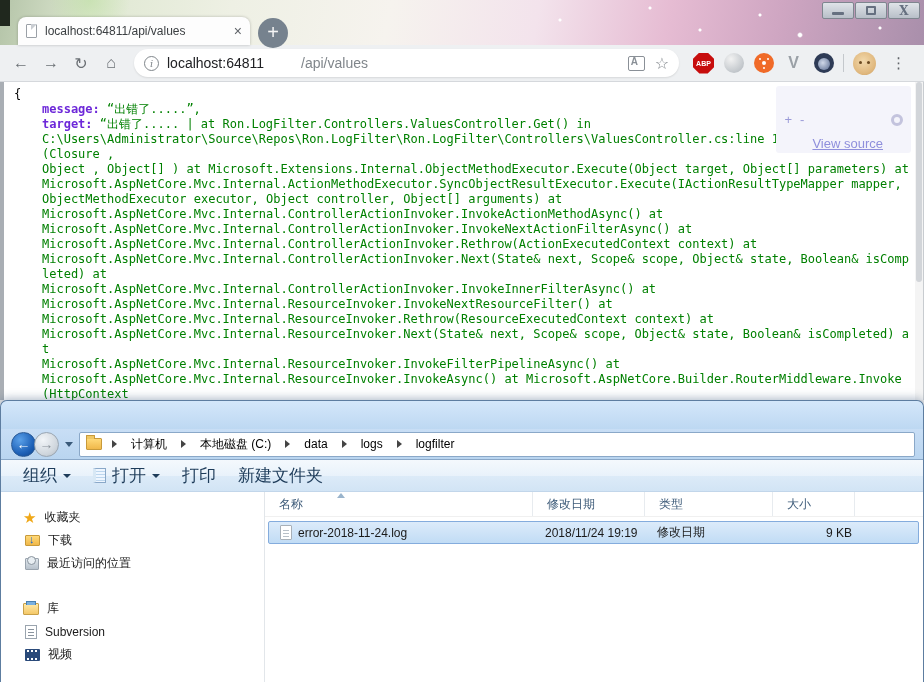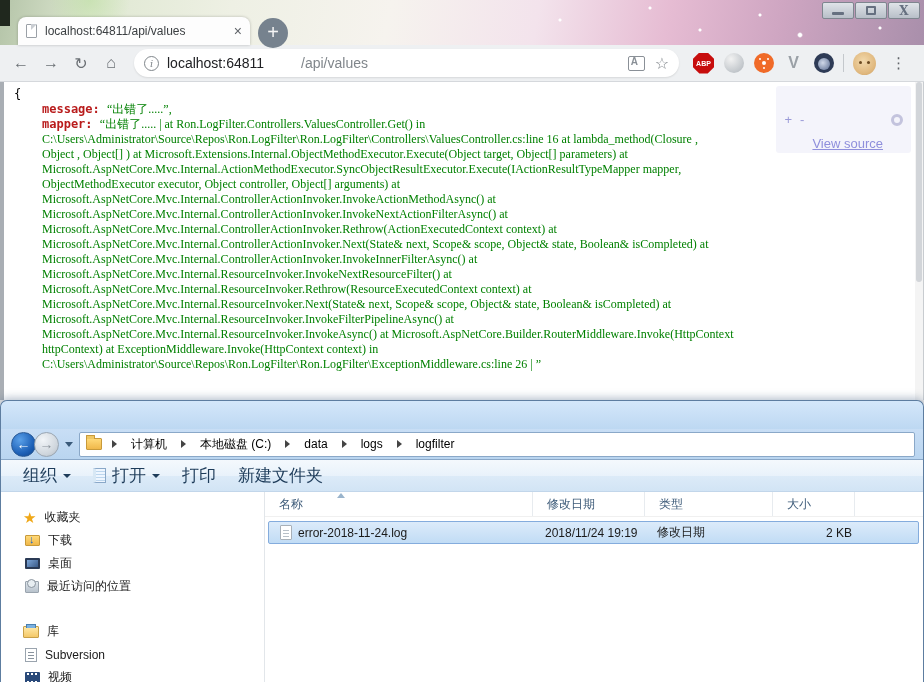--- a/index.html
+++ b/index.html
@@ -88,22 +88,22 @@
     position:absolute; right:12px; top:4px; background:#f4f4fb; border-radius:3px;
     display:flex; align-items:center; gap:8px; padding:2px 8px; font-size:13px; color:#9a9ad8;
   }
   .jsonview-bar .vs-link { color:#8f8fdc; text-decoration:underline; cursor:pointer;margin-top:48px; }
   .gear-icon { width:12px; height:12px; border:3px solid #c3c3dd; border-radius:50%; position:relative; }
   .scrollbar { position:absolute; right:0; top:0; width:8px; height:100%; background:#f4f4f4; }
   .scrollbar .thumb { position:absolute; top:0; left:1px; width:6px; height:200px; background:#d2d5d9; border-radius:3px; }
 
   .json { font-family:"DejaVu Sans Mono", monospace; font-size:12px; line-height:15px; padding:5px 14px 0 10px; color:#000; }
   .json .indent { margin-left:28px; }
-  .json .key { font-weight:bold; color:#b91c1c; }
-  .json .green { color:#008000;font-family:Liberation Serif, serif; }
+  .json .key { font-weight:bold; color:#6d28d9; }
+  .json .green { color:#008000; }
   .json .pre { white-space:pre-wrap; word-break:break-all; }
   .brace { color:#000; }
 
   
   .explorer {
     position:absolute; left:0; top:400px; width:924px; height:282px;
     background:#bdd8f2; border:1px solid #5d7da0; border-bottom:none; border-radius:7px 7px 0 0;
     box-shadow:0 -2px 8px rgba(40,70,110,.35); overflow:hidden;
   }
   .exp-titlebar { height:28px; background:linear-gradient(#d4e7fa,#bdd8f2); border-radius:6px 6px 0 0; }
@@ -226,21 +226,21 @@
       <div class="jsonview-bar">
         <span>+</span>
         <span>-</span>
         <span class="vs-link">View source</span>
         <span class="gear-icon"></span>
       </div>
 
       <div class="json">
         <div class="brace">{</div>
         <div class="indent"><span class="key">message:</span> <span class="green">“出错了.....”,</span></div>
-        <div class="indent"><span class="key">mapper:</span> <span class="green pre">“出错了..... | at Ron.LogFilter.Controllers.ValuesController.Get() in
+        <div class="indent"><span class="key">target:</span> <span class="green pre">“出错了..... | at Ron.LogFilter.Controllers.ValuesController.Get() in
 C:\Users\Administrator\Source\Repos\Ron.LogFilter\Ron.LogFilter\Controllers\ValuesController.cs:line 16 at lambda_method(Closure ,
 Object , Object[] ) at Microsoft.Extensions.Internal.ObjectMethodExecutor.Execute(Object target, Object[] parameters) at
 Microsoft.AspNetCore.Mvc.Internal.ActionMethodExecutor.SyncObjectResultExecutor.Execute(IActionResultTypeMapper mapper,
 ObjectMethodExecutor executor, Object controller, Object[] arguments) at
 Microsoft.AspNetCore.Mvc.Internal.ControllerActionInvoker.InvokeActionMethodAsync() at
 Microsoft.AspNetCore.Mvc.Internal.ControllerActionInvoker.InvokeNextActionFilterAsync() at
 Microsoft.AspNetCore.Mvc.Internal.ControllerActionInvoker.Rethrow(ActionExecutedContext context) at
 Microsoft.AspNetCore.Mvc.Internal.ControllerActionInvoker.Next(State&amp; next, Scope&amp; scope, Object&amp; state, Boolean&amp; isCompleted) at
 Microsoft.AspNetCore.Mvc.Internal.ControllerActionInvoker.InvokeInnerFilterAsync() at
 Microsoft.AspNetCore.Mvc.Internal.ResourceInvoker.InvokeNextResourceFilter() at
@@ -303,24 +303,20 @@
       <div class="exp-sidebar">
         <div class="side-item">
             <span class="star-fav">★</span>
             <span>收藏夹</span>
           </div>
         <div class="side-item child">
             <span class="dl-folder"></span>
             <span>下载</span>
           </div>
         <div class="side-item child">
-            <span class="desktop-ico"></span>
-            <span>桌面</span>
-          </div>
-        <div class="side-item child">
             <span class="recent-ico"></span>
             <span>最近访问的位置</span>
           </div>
         <div class="side-gap"></div>
         <div class="side-item">
             <span class="lib-ico"></span>
             <span>库</span>
           </div>
         <div class="side-item child">
             <span class="svn-ico"></span>
@@ -340,19 +336,19 @@
           <div class="col col-type">类型</div>
           <div class="col col-size">大小</div>
         </div>
         <div class="file-row">
           <div class="cell cell-name">
               <span class="txtfile-ico"></span>
               <span>error-2018-11-24.log</span>
             </div>
           <div class="cell cell-date">2018/11/24 19:19</div>
           <div class="cell cell-type">修改日期</div>
-          <div class="cell cell-size">2 KB</div>
+          <div class="cell cell-size">9 KB</div>
         </div>
       </div>
     </div>
   </div>
 
 </div>
 
 </body></html>

